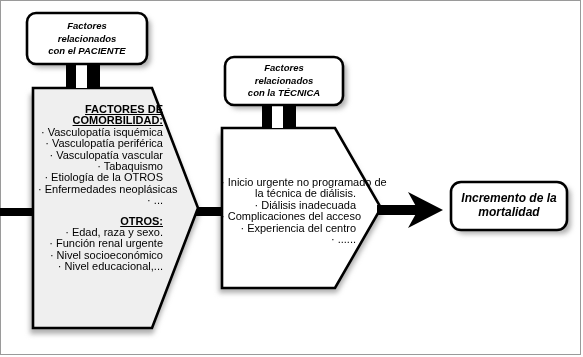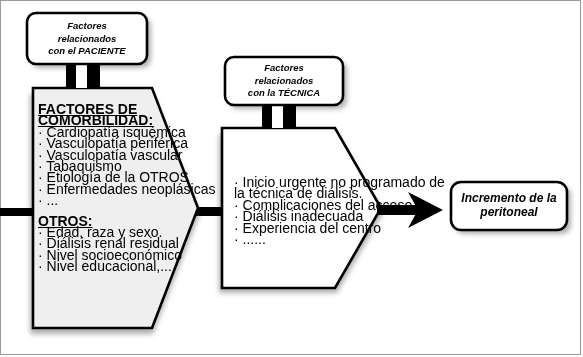--- a/index.html
+++ b/index.html
@@ -39,23 +39,24 @@
     font-style: italic;
     font-weight: bold;
     font-size: 9.5px;
     line-height: 12.5px;
     color: #000;
   }
 
   
   .body-text {
     position: absolute;
-    font-size: 14px;
+    font-size: 11px;
     line-height: 11.4px;
     color: #000;
+    text-align: right;
   }
   .section-head {
     font-weight: bold;
     text-decoration: underline;
     display: block;
   }
   .bullet-line {
     display: block;
     white-space: pre;
   }
@@ -144,42 +145,42 @@
 
   <div class="callout-label" style="left:225px; top:62px; width:118px;">
     <span>Factores</span><br>
     <span>relacionados</span><br>
     <span>con la TÉCNICA</span>
   </div>
 
   <div class="body-text" style="left:38px; top:104px; width:125px;">
     <span class="section-head">FACTORES DE</span>
     <span class="section-head">COMORBILIDAD:</span>
-    <span class="bullet-line">· Cardiopatía isquémica</span>
+    <span class="bullet-line">· Vasculopatía isquémica</span>
     <span class="bullet-line">· Vasculopatía periférica</span>
     <span class="bullet-line">· Vasculopatía vascular</span>
     <span class="bullet-line">· Tabaquismo</span>
     <span class="bullet-line">· Etiología de la OTROS</span>
     <span class="bullet-line">· Enfermedades neoplásicas</span>
     <span class="bullet-line">· ...</span>
     <span class="spacer-line"></span>
     <span class="section-head">OTROS:</span>
     <span class="bullet-line">· Edad, raza y sexo.</span>
-    <span class="bullet-line">· Diálisis renal residual</span>
+    <span class="bullet-line">· Función renal urgente</span>
     <span class="bullet-line">· Nivel socioeconómico</span>
     <span class="bullet-line">· Nivel educacional,...</span>
   </div>
 
-  <div class="body-text" style="left:234px; top:177px; width:135px;">
+  <div class="body-text" style="left:221px; top:177px; width:135px;">
     <span class="bullet-line">· Inicio urgente no programado de</span>
     <span class="bullet-line">la técnica de diálisis.</span>
+    <span class="bullet-line">· Diálisis inadecuada</span>
     <span class="bullet-line">· Complicaciones del acceso</span>
-    <span class="bullet-line">· Diálisis inadecuada</span>
     <span class="bullet-line">· Experiencia del centro</span>
     <span class="bullet-line">· ......</span>
   </div>
 
   <div class="outcome-label" style="left:451px; top:192px; width:116px;">
     <span>Incremento de la</span><br>
-    <span>peritoneal</span>
+    <span>mortalidad</span>
   </div>
 
 </div>
 
 </body></html>

